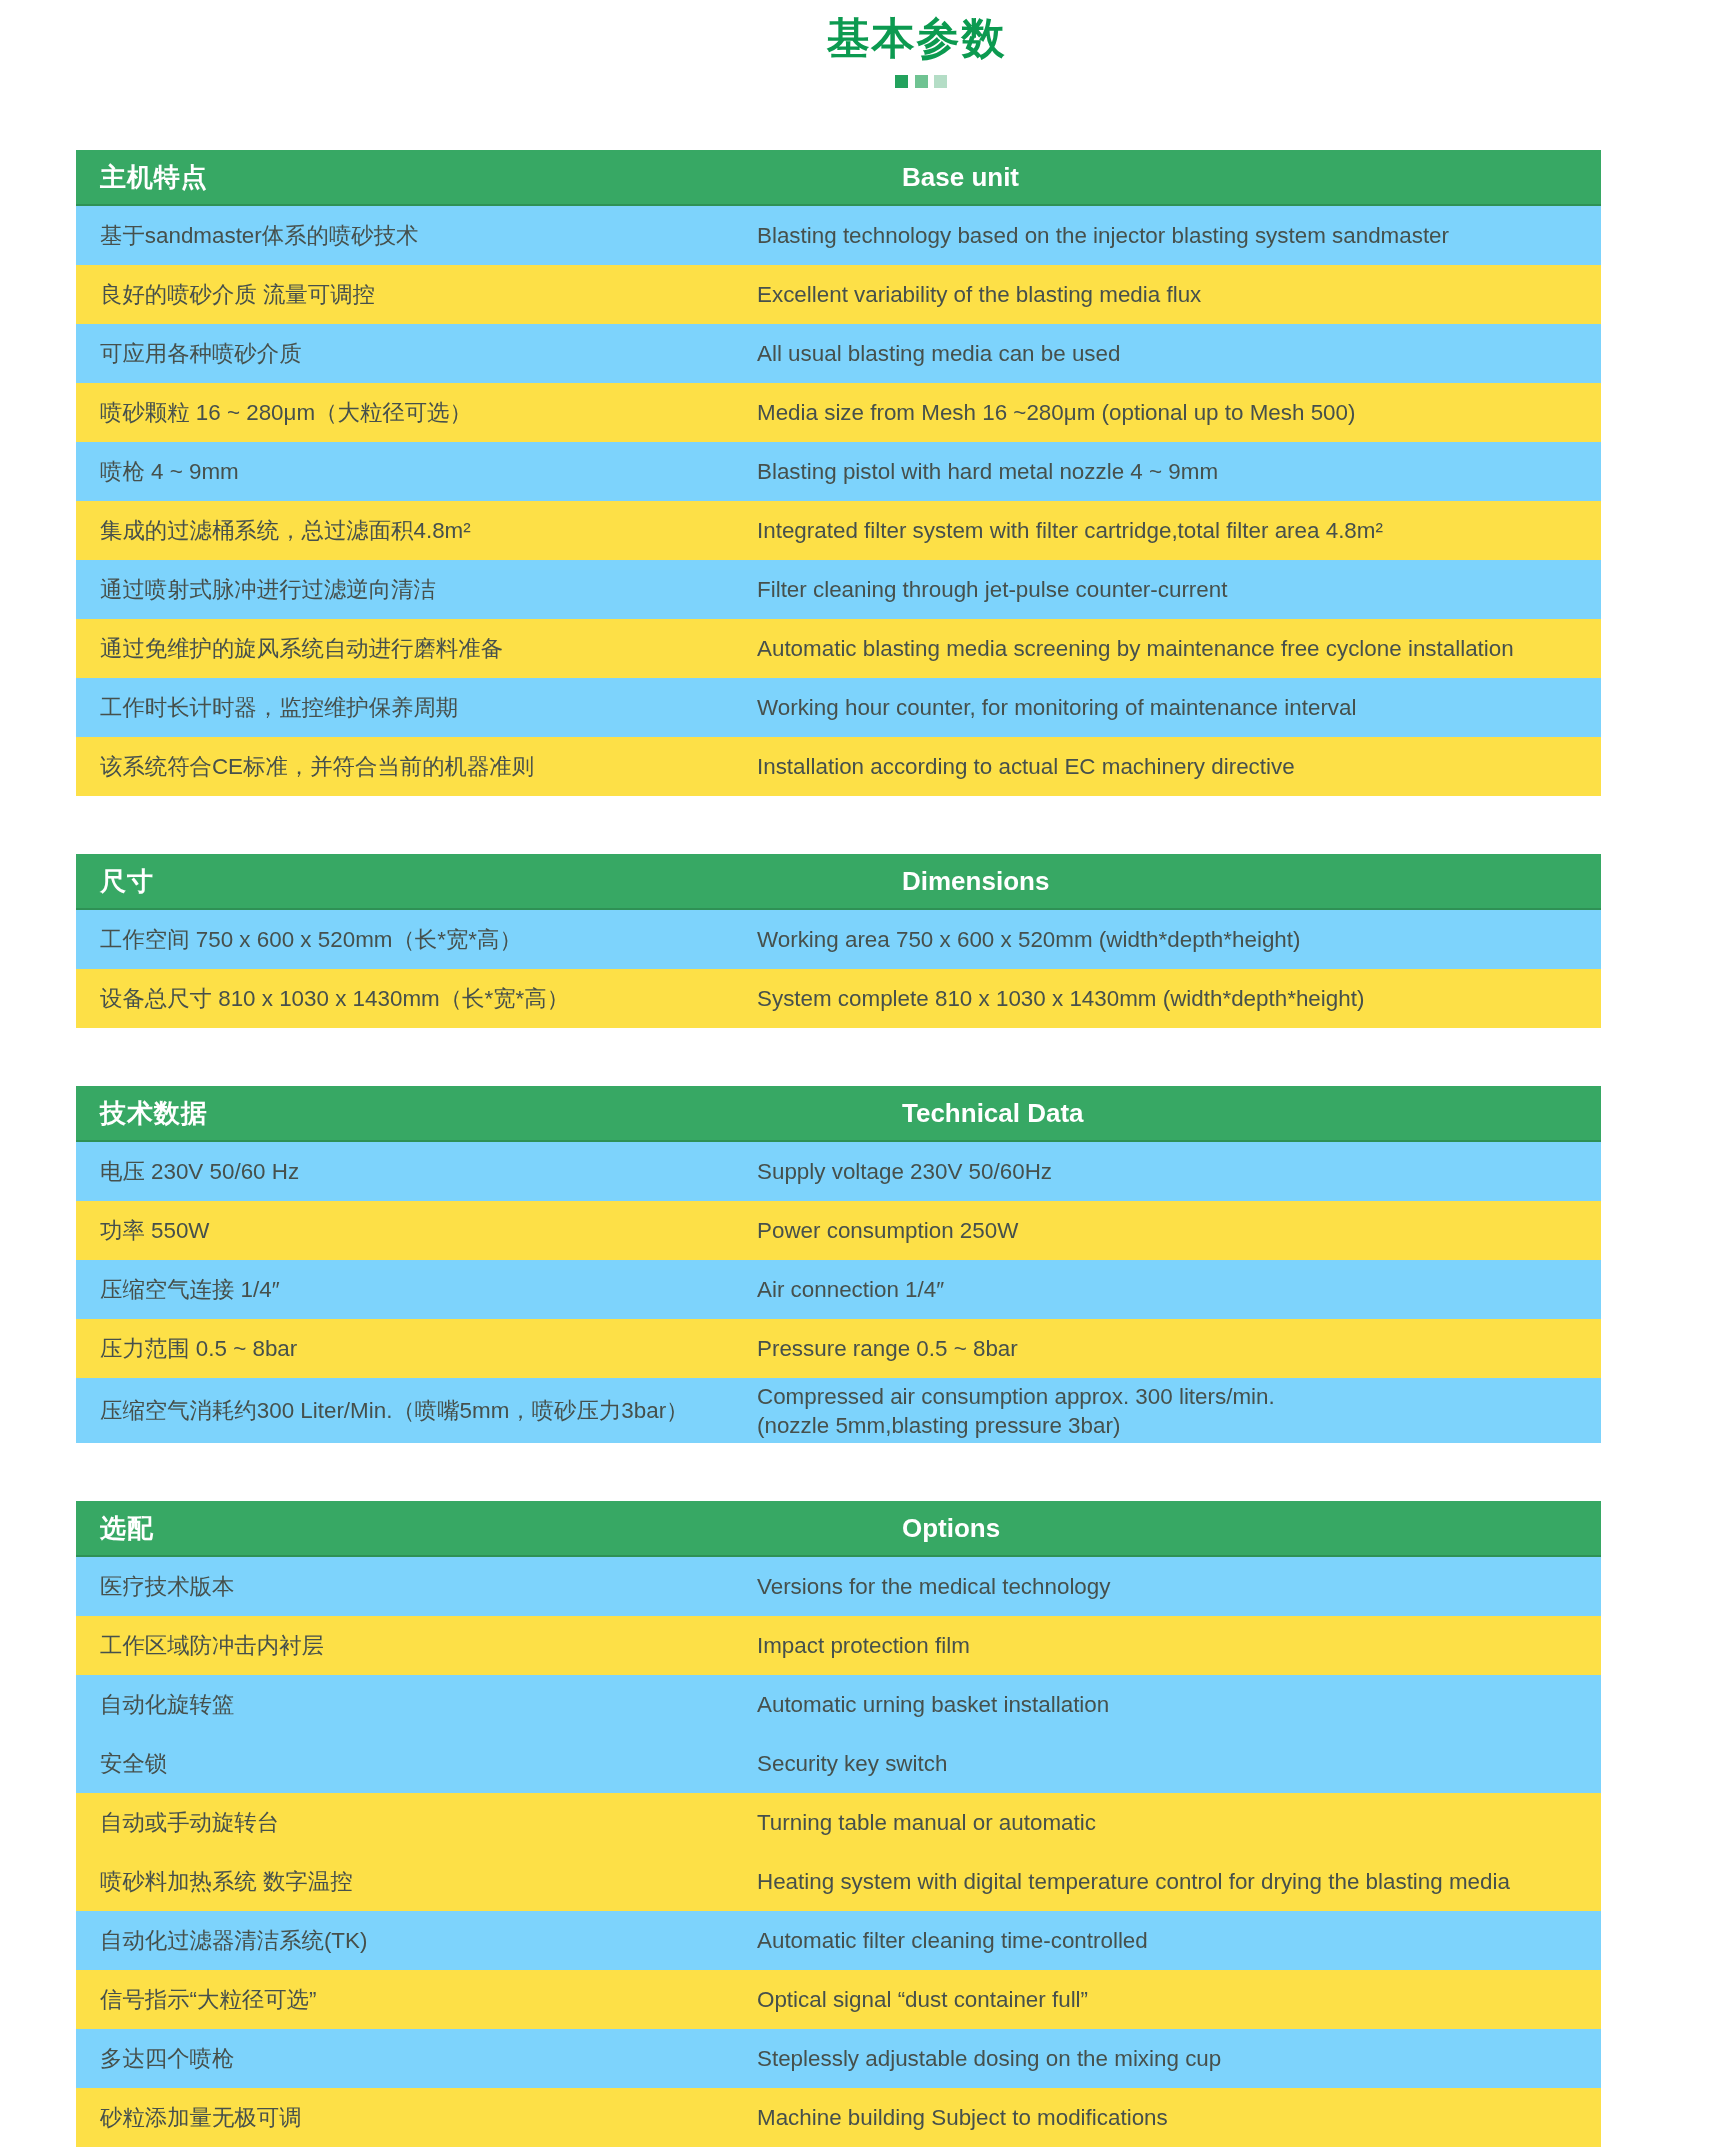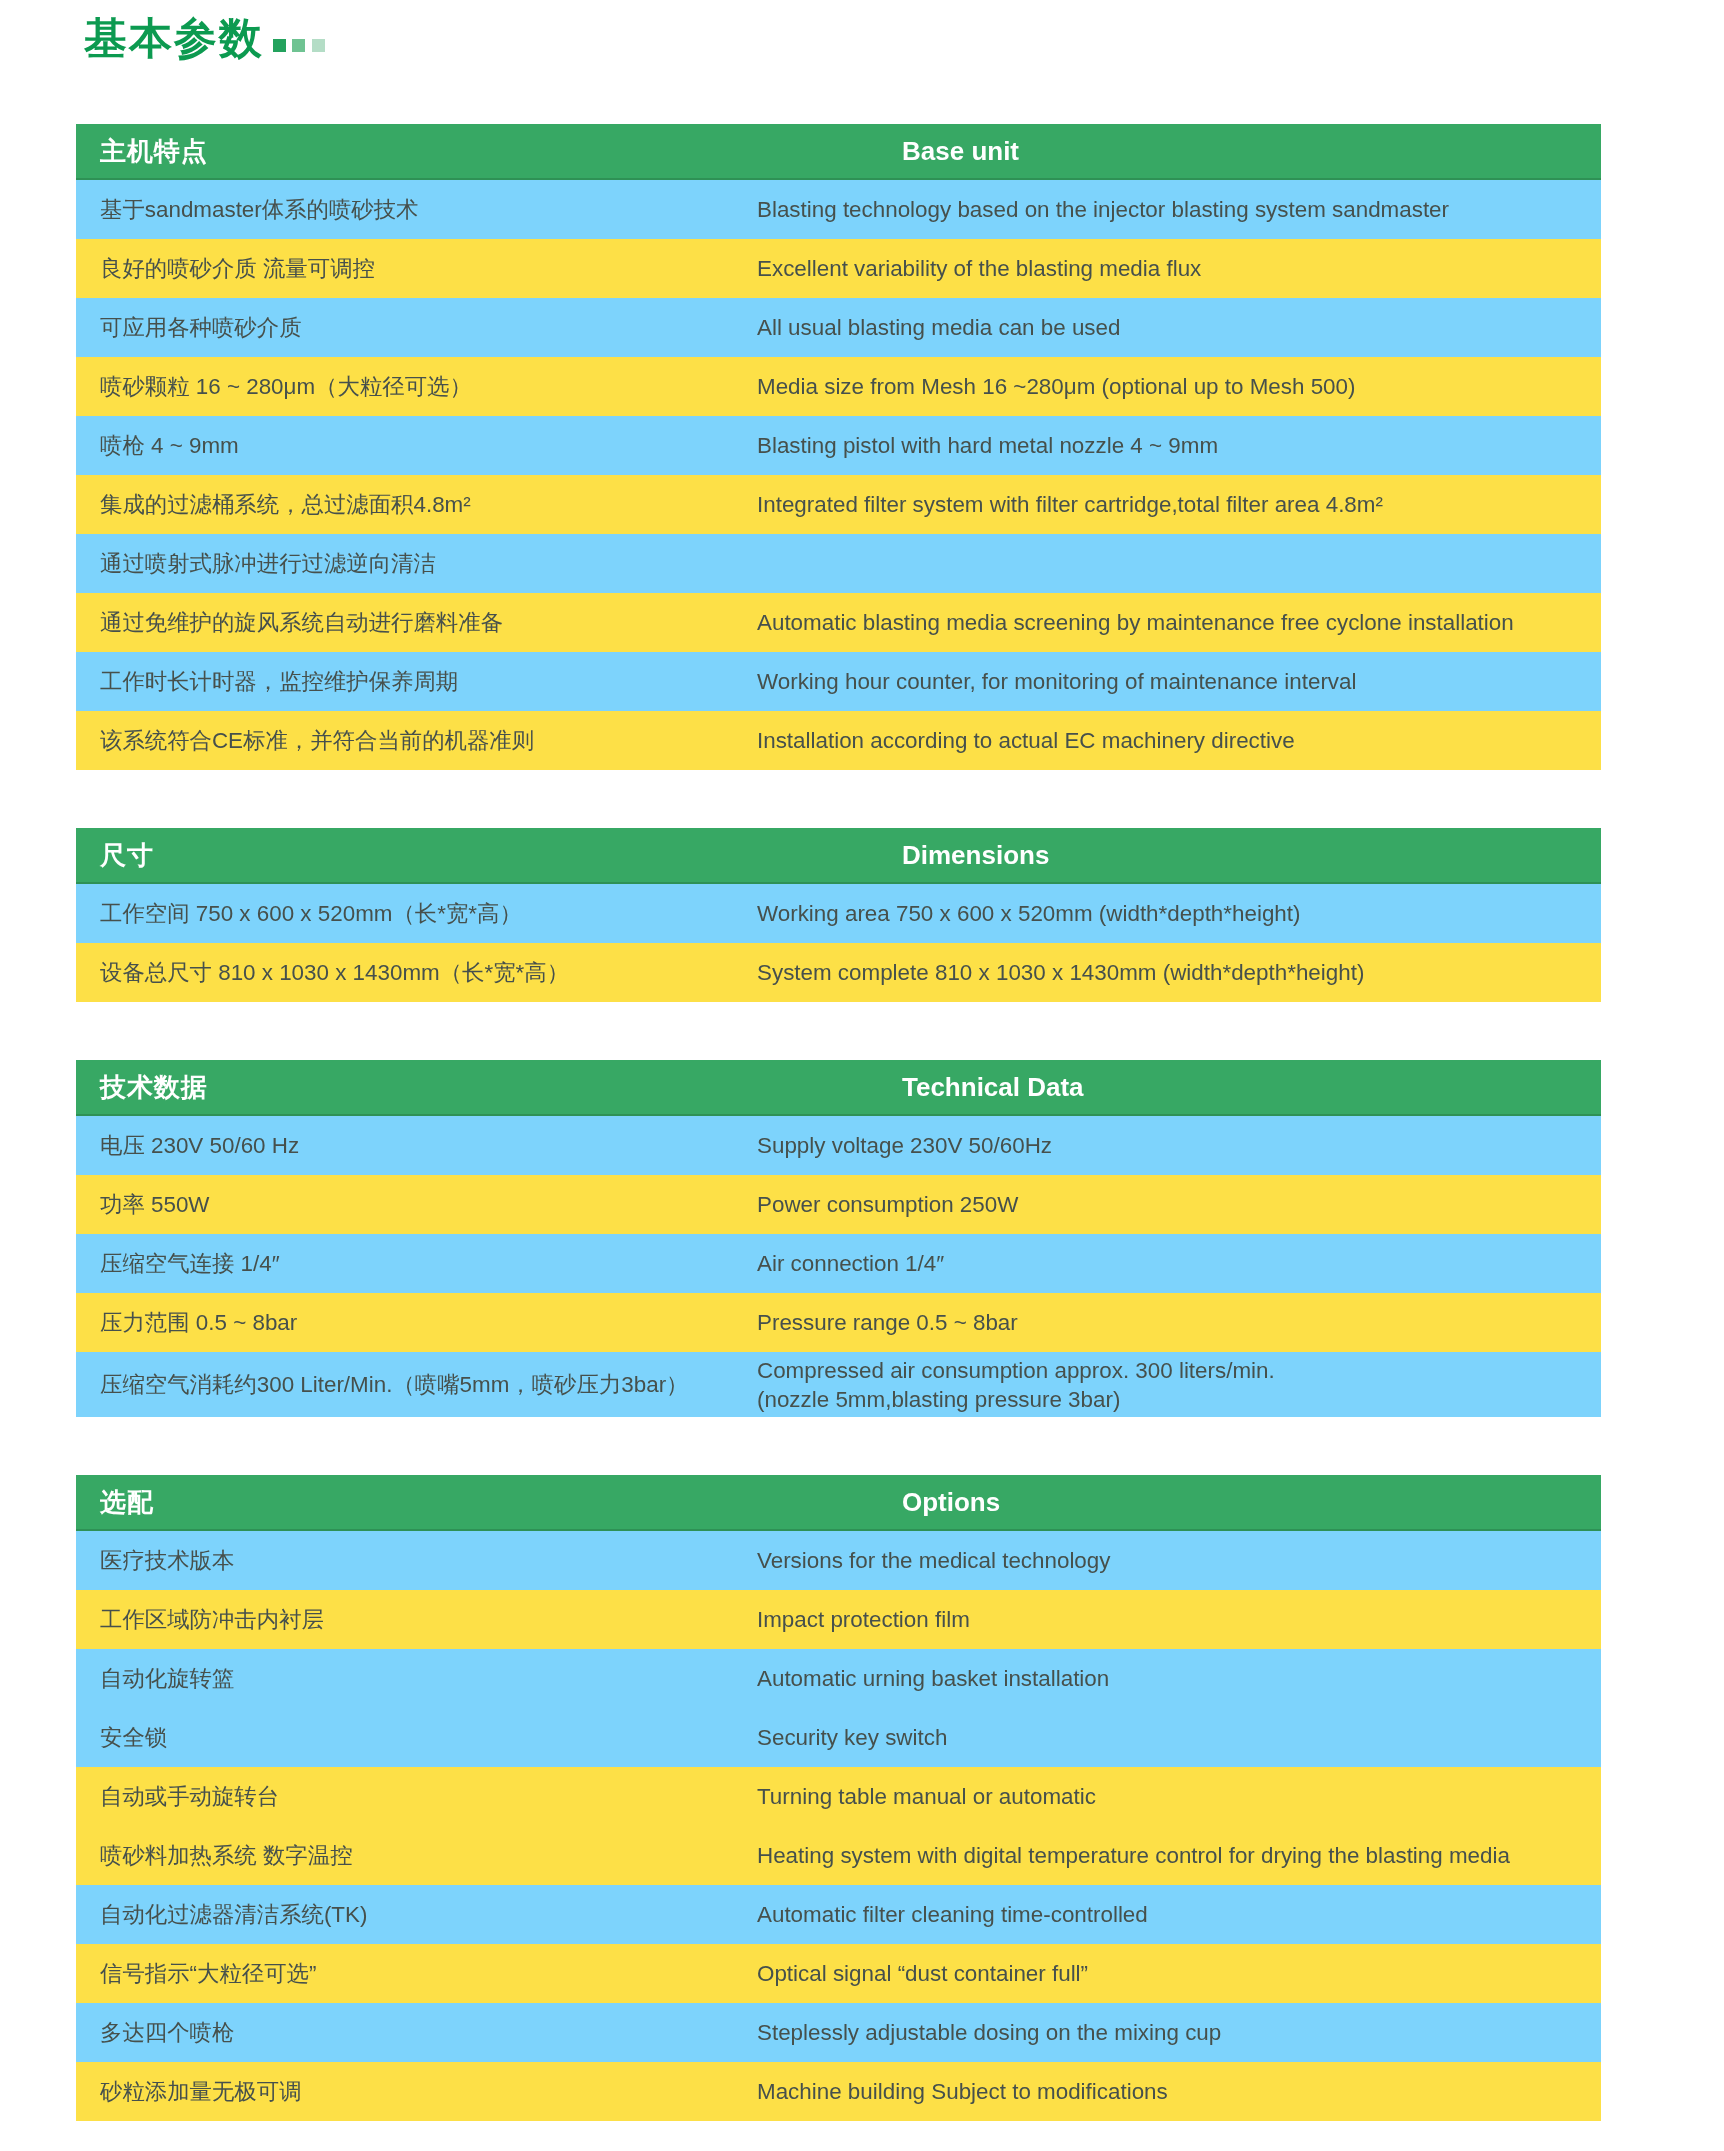--- a/index.html
+++ b/index.html
@@ -2,21 +2,21 @@
 <html lang="zh" style="font-size:15px"><head>
 <meta charset="utf-8">
 <style>
   html,body{margin:0;padding:0;}
   body{
     width:1725px;height:2152px;background:#ffffff;
     font-family:"Liberation Sans","DejaVu Sans",sans-serif;
     color:#46504c;-webkit-font-smoothing:antialiased;
   }
   .page{position:relative;width:1725px;height:2152px;overflow:hidden;}
-  .title-block{display:flex;align-items:center;padding-top:15px;margin-left:84px;}
+  .title-block{display:flex;align-items:center;padding-top:15px;margin-left:108px;flex-direction:column;}
   .page-title{
     margin:0;font-size:43px;line-height:47px;font-weight:700;
     color:#0c9a50;letter-spacing:1.9px;
   }
   .squares{display:flex;gap:6.5px;margin-left:9.3px;margin-top:13px;}
   .sq{width:13px;height:13px;display:inline-block;}
   .sections{margin-left:76px;width:1525px;}
   .section{margin-top:58px;}
   .section:first-child{margin-top:62px;}
   .sec-header{
@@ -71,20 +71,21 @@
         <div class="row">
           <div class="cell-cn">喷枪 4 ~ 9mm</div>
           <div class="cell-en">Blasting pistol with hard metal nozzle  4 ~ 9mm</div>
         </div>
         <div class="row alt">
           <div class="cell-cn">集成的过滤桶系统，总过滤面积4.8m²</div>
           <div class="cell-en">Integrated filter system with filter cartridge,total filter area 4.8m²</div>
         </div>
         <div class="row">
           <div class="cell-cn">通过喷射式脉冲进行过滤逆向清洁</div>
+          <div class="cell-en">Filter cleaning through jet-pulse counter-current</div>
         </div>
         <div class="row alt">
           <div class="cell-cn">通过免维护的旋风系统自动进行磨料准备</div>
           <div class="cell-en">Automatic blasting media screening by maintenance free cyclone installation</div>
         </div>
         <div class="row">
           <div class="cell-cn">工作时长计时器，监控维护保养周期</div>
           <div class="cell-en">Working hour counter, for monitoring of maintenance interval</div>
         </div>
         <div class="row alt">

